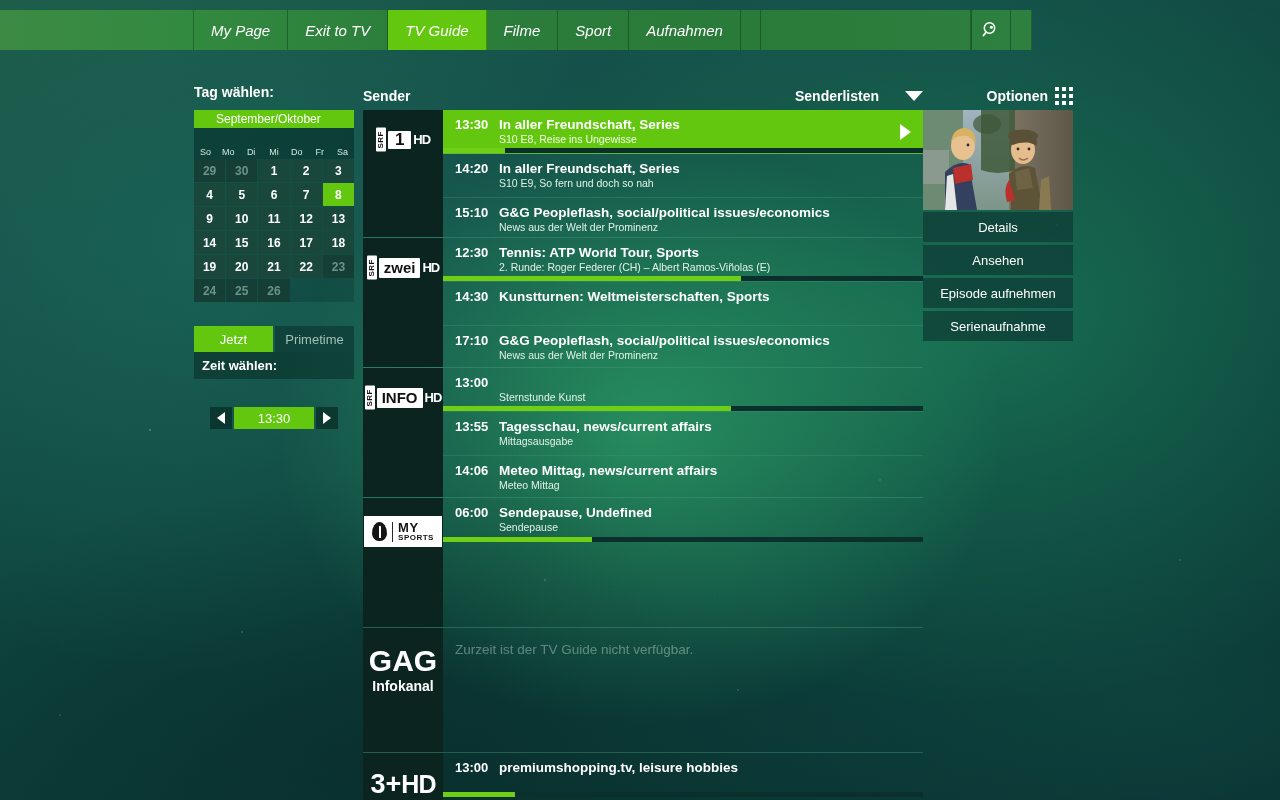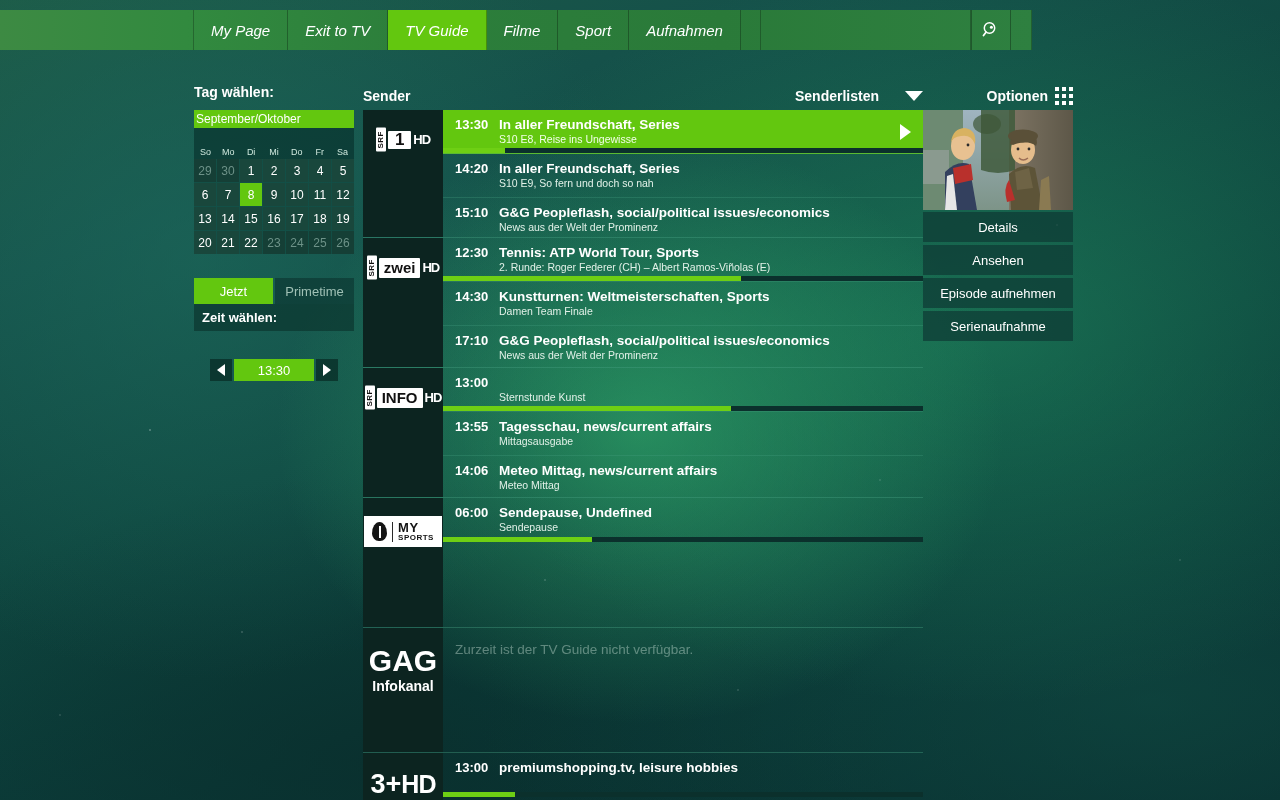--- a/index.html
+++ b/index.html
@@ -92,40 +92,41 @@
     font-weight: bold;
     margin-bottom: 10px;
   }
 
   
   #calendar { width: 160px; }
   #cal-month {
     background: #63c70f;
     color: #ffffff;
     font-size: 12px;
-    padding: 3px 2px;
+    padding: 3px 22px;
     height: 18px;
     line-height: 12px;
   }
   #cal-dow {
     display: grid;
     grid-template-columns: repeat(7, 1fr);
     background: rgba(4,40,36,0.55);
   }
   #cal-dow div {
     text-align: center;
     color: #cfe8de;
     font-size: 9px;
     padding: 19px 0 2px;
   }
   #cal-grid {
     display: grid;
-    grid-template-columns: repeat(7, 1fr);
+    grid-template-columns: repeat(5, 1fr);
     gap: 1px;
     background: rgba(10,55,48,0.35);
+    font-weight: bold;
   }
   .cal-cell {
     height: 23px;
     display: flex;
     align-items: center;
     justify-content: center;
     font-size: 12px;
     color: #ffffff;
     background: #19473c;
     cursor: pointer;
@@ -534,21 +535,20 @@
           <div class="prog-sub">2. Runde: Roger Federer (CH) – Albert Ramos-Viñolas (E)</div>
           <div class="progbar">
             <i style="width: 62%;"></i>
           </div>
         </div>
         <div class="prog-row">
           <div class="prog-line">
             <span class="prog-time">14:30</span>
             <span class="prog-title">Kunstturnen: Weltmeisterschaften, Sports</span>
           </div>
-          <div class="prog-sub">Damen Team Finale</div>
         </div>
         <div class="prog-row">
           <div class="prog-line">
             <span class="prog-time">17:10</span>
             <span class="prog-title">G&amp;G Peopleflash, social/political issues/economics</span>
           </div>
           <div class="prog-sub">News aus der Welt der Prominenz</div>
         </div>
       </div>
     </div>

